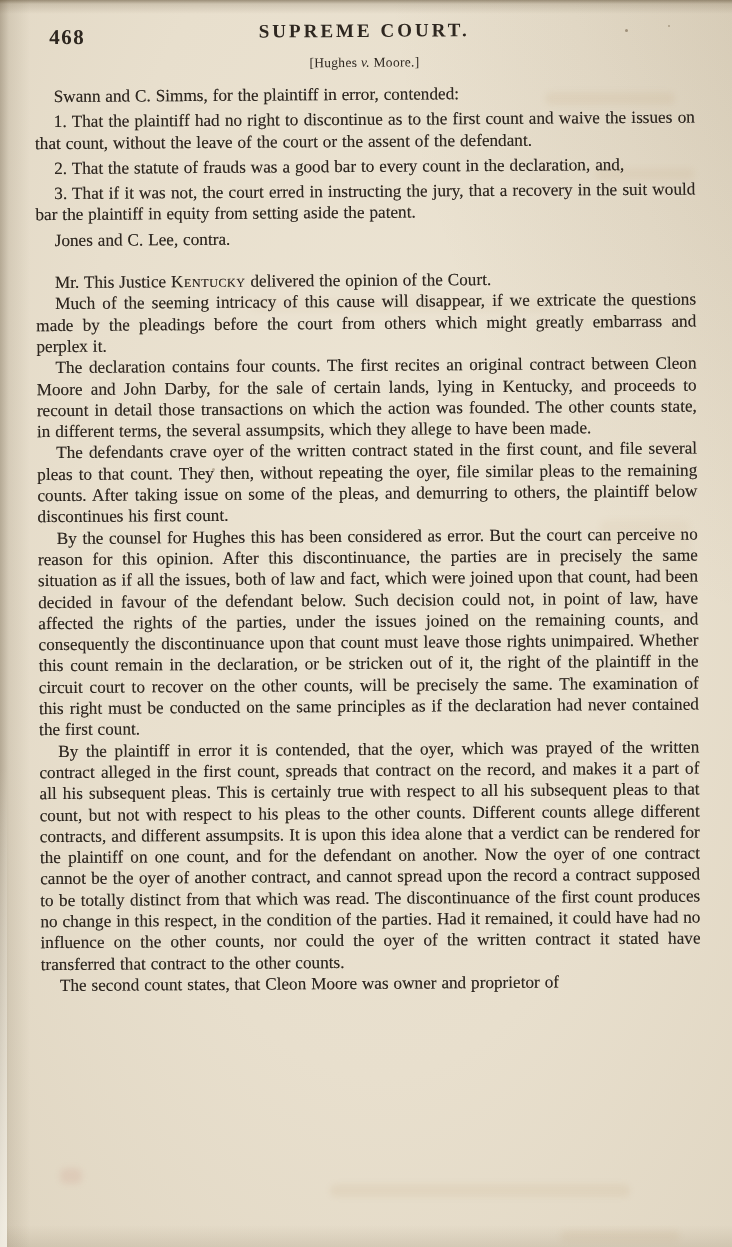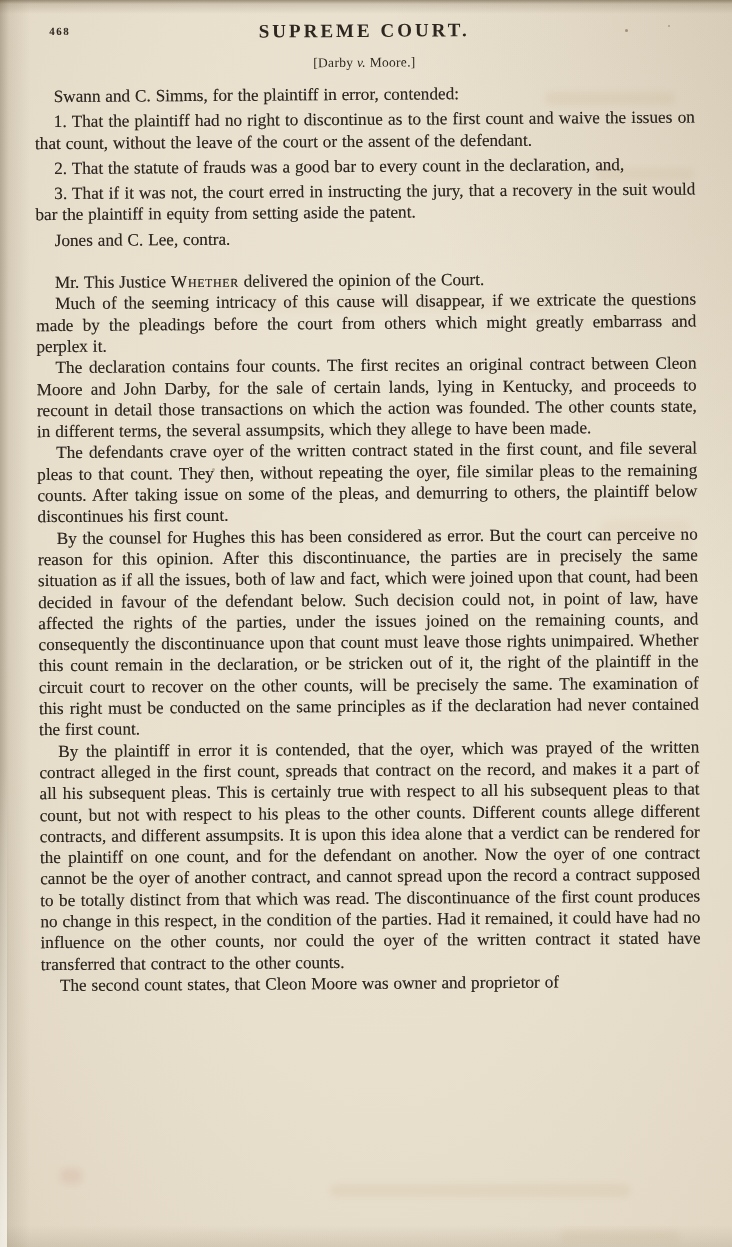--- a/index.html
+++ b/index.html
@@ -39,21 +39,21 @@
     transform: rotate(-0.4deg);
     transform-origin: 60px 1150px;
   }
   .pagehead {
     position: relative;
     height: 28px;
   }
   .page-number {
     position: absolute;
     left: 15px; top: 3px;
-    font-size: 11px;
+    font-size: 21px;
     letter-spacing: 1.5px;
     font-weight: bold;
   }
   .header-title {
     text-align: center;
     font-size: 19px;
     font-weight: bold;
     letter-spacing: 3px;
   }
   .caption {
@@ -110,30 +110,30 @@
 
   <div class="edge-light"></div>
 
   <div class="content">
 
     <div class="pagehead">
       <span class="page-number">468</span>
       <div class="header-title">SUPREME COURT.</div>
     </div>
 
-    <div class="caption"><span>[Darby </span><span class="italic">v.</span><span> Moore.]</span></div>
+    <div class="caption"><span>[Hughes </span><span class="italic">v.</span><span> Moore.]</span></div>
 
     <div class="bodytext">
 
     <p class="para"><span>Swann and C. Simms, for the plaintiff in error, contended:</span></p>
         <p class="para gap-sm"><span>1. That the plaintiff had no right to discontinue as to the first count and waive the issues on that count, without the leave of the court or the assent of the defendant.</span></p>
         <p class="para gap-sm"><span>2. That the statute of frauds was a good bar to every count in the declaration, and,</span></p>
         <p class="para gap-sm"><span>3. That if it was not, the court erred in instructing the jury, that a recovery in the suit would bar the plaintiff in equity from setting aside the patent.</span></p>
         <p class="para gap-sm"><span>Jones and C. Lee, contra.</span></p>
-        <p class="para gap-lg"><span>Mr. This Justice </span><span class="smallcaps">Whether</span><span> delivered the opinion of the Court.</span></p>
+        <p class="para gap-lg"><span>Mr. This Justice </span><span class="smallcaps">Kentucky</span><span> delivered the opinion of the Court.</span></p>
         <p class="para"><span>Much of the seeming intricacy of this cause will disappear, if we extricate the questions made by the pleadings before the court from others which might greatly embarrass and perplex it.</span></p>
         <p class="para"><span>The declaration contains four counts. The first recites an original contract between Cleon Moore and John Darby, for the sale of certain lands, lying in Kentucky, and proceeds to recount in detail those transactions on which the action was founded. The other counts state, in different terms, the several assumpsits, which they allege to have been made.</span></p>
         <p class="para"><span>The defendants crave oyer of the written contract stated in the first count, and file several pleas to that count. They then, without repeating the oyer, file similar pleas to the remaining counts. After taking issue on some of the pleas, and demurring to others, the plaintiff below discontinues his first count.</span></p>
         <p class="para"><span>By the counsel for Hughes this has been considered as error. But the court can perceive no reason for this opinion. After this discontinuance, the parties are in precisely the same situation as if all the issues, both of law and fact, which were joined upon that count, had been decided in favour of the defendant below. Such decision could not, in point of law, have affected the rights of the parties, under the issues joined on the remaining counts, and consequently the discontinuance upon that count must leave those rights unimpaired. Whether this count remain in the declaration, or be stricken out of it, the right of the plaintiff in the circuit court to recover on the other counts, will be precisely the same. The examination of this right must be conducted on the same principles as if the declaration had never contained the first count.</span></p>
         <p class="para"><span>By the plaintiff in error it is contended, that the oyer, which was prayed of the written contract alleged in the first count, spreads that contract on the record, and makes it a part of all his subsequent pleas. This is certainly true with respect to all his subsequent pleas to that count, but not with respect to his pleas to the other counts. Different counts allege different contracts, and different assumpsits. It is upon this idea alone that a verdict can be rendered for the plaintiff on one count, and for the defendant on another. Now the oyer of one contract cannot be the oyer of another contract, and cannot spread upon the record a contract supposed to be totally distinct from that which was read. The discontinuance of the first count produces no change in this respect, in the condition of the parties. Had it remained, it could have had no influence on the other counts, nor could the oyer of the written contract it stated have transferred that contract to the other counts.</span></p>
         <p class="para"><span>The second count states, that Cleon Moore was owner and proprietor of</span></p>
       </div>
 
   </div>
 </div>

